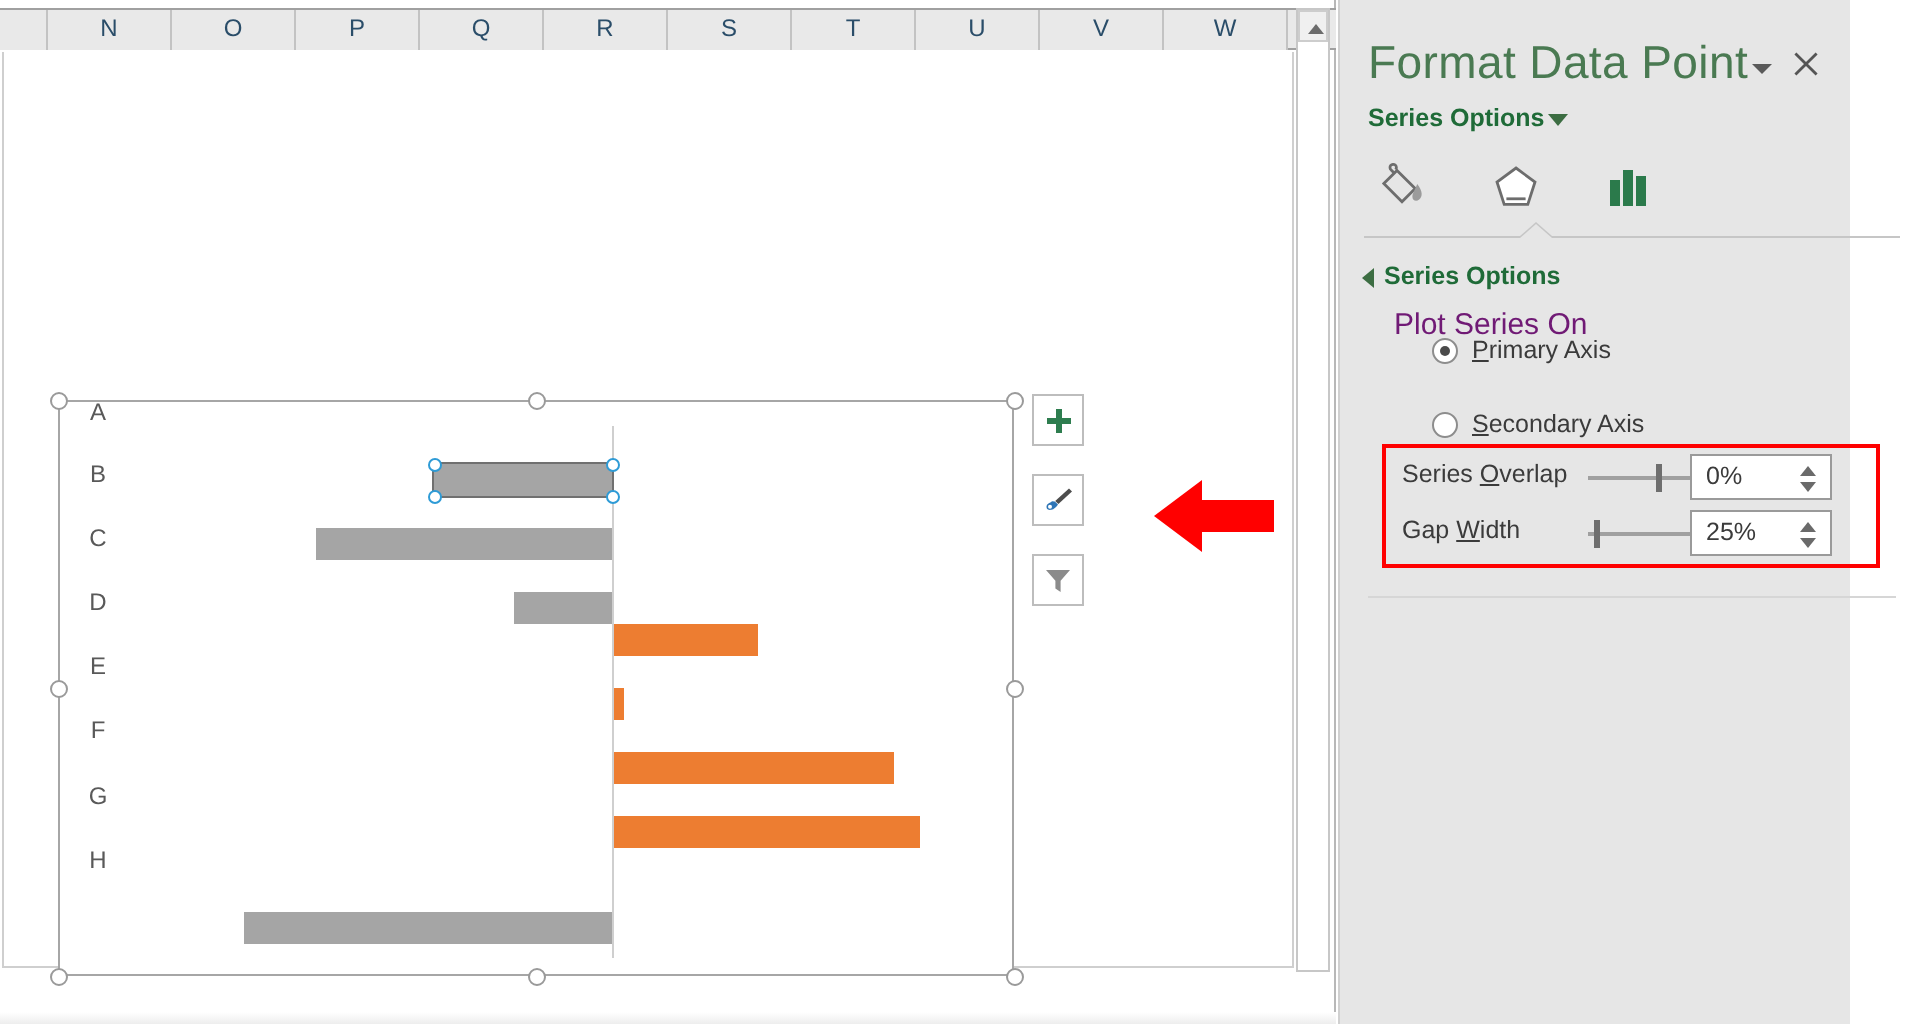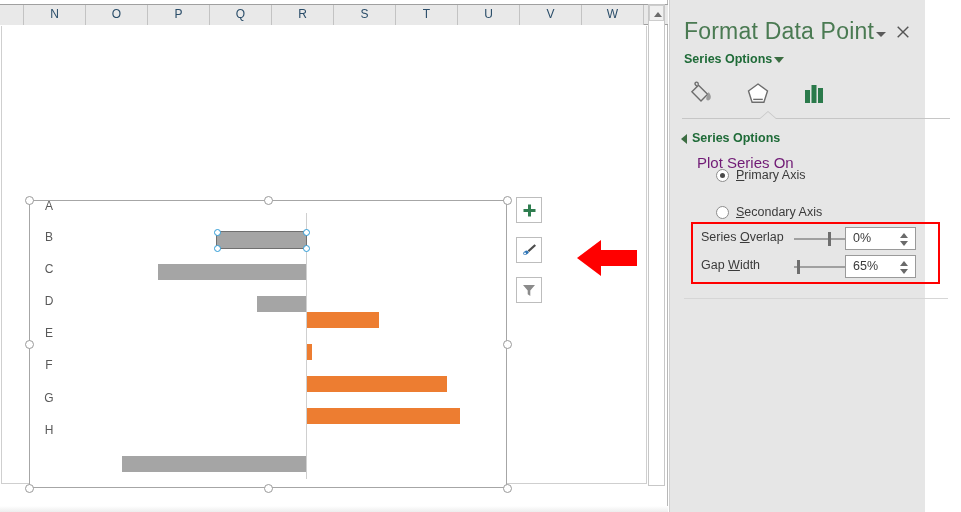--- a/index.html
+++ b/index.html
@@ -376,20 +376,20 @@
         <span class="spin-dn"></span>
       </div>
     </div>
 
     <div class="ctrl-row" style="top:29px">
       <span class="ctrl-label">Gap <span class="ul">W</span>idth</span>
       <div class="slider" style="left:101px">
         <div class="slider-thumb" style="left:3px"></div>
       </div>
       <div class="spin-box" style="left:152px">
-        <span class="spin-val">65%</span>
+        <span class="spin-val">25%</span>
         <span class="spin-up"></span>
         <span class="spin-dn"></span>
       </div>
     </div>
   </div>
 
 </div>
 
 </body></html>

